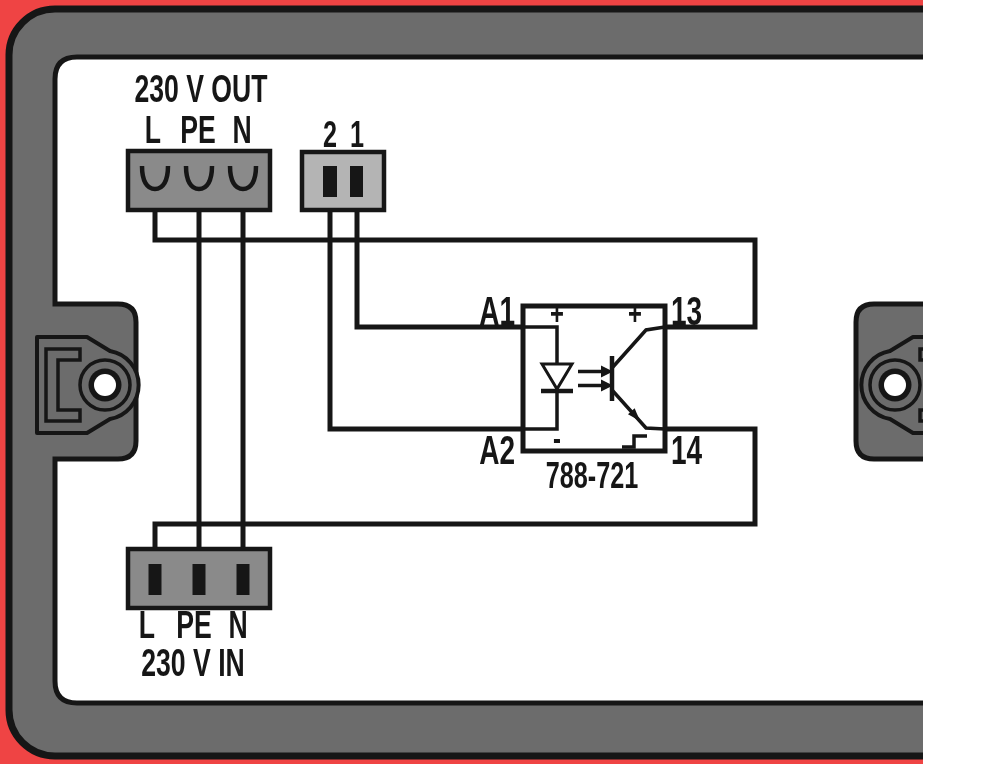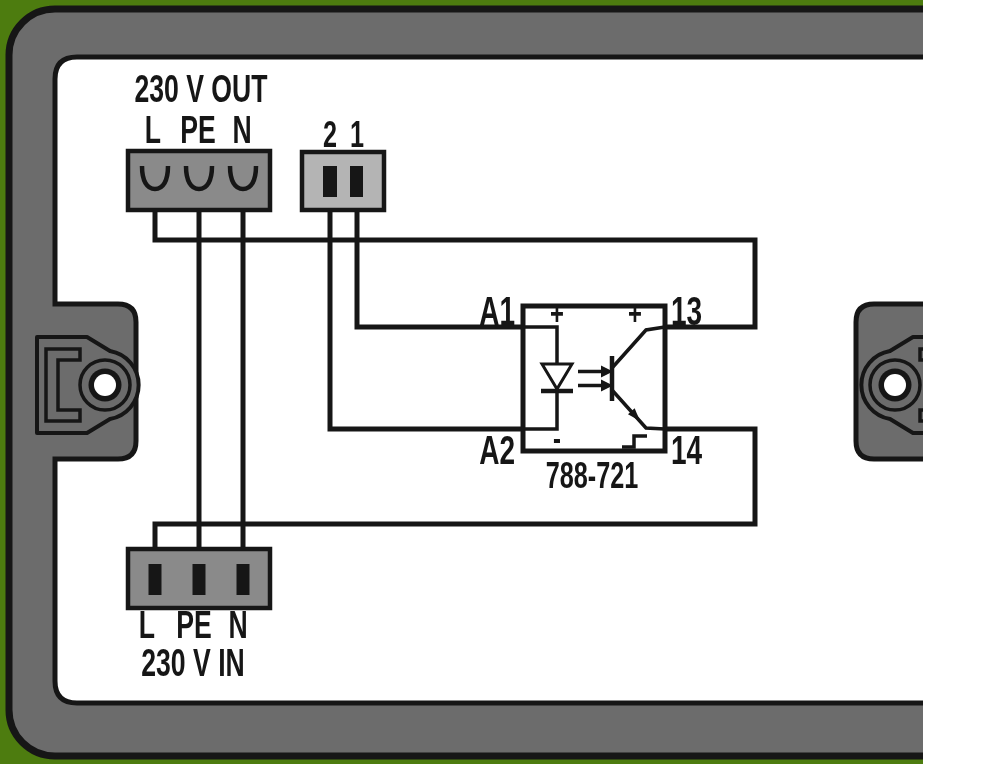--- a/index.html
+++ b/index.html
@@ -1,16 +1,16 @@
 <!DOCTYPE html>
 <html><head>
 <meta charset="utf-8">
 <style>
   html,body{margin:0;padding:0;background:#fff;}
-  #stage{position:relative;width:923px;height:764px;background:#4d7c0f;overflow:hidden;
+  #stage{position:relative;width:923px;height:764px;background:#ef4444;overflow:hidden;
          font-family:"Liberation Sans",sans-serif;}
   #diagram-svg{position:absolute;left:0;top:0;}
   .lbl{position:absolute;font-weight:bold;color:#161616;white-space:nowrap;line-height:1;
        transform:scaleX(0.7);}
   .c{text-align:center;transform-origin:50% 50%;}
   .lft{text-align:left;transform-origin:0 50%;}
   .rgt{text-align:right;transform-origin:100% 50%;}
 </style>
 </head>
 <body>

